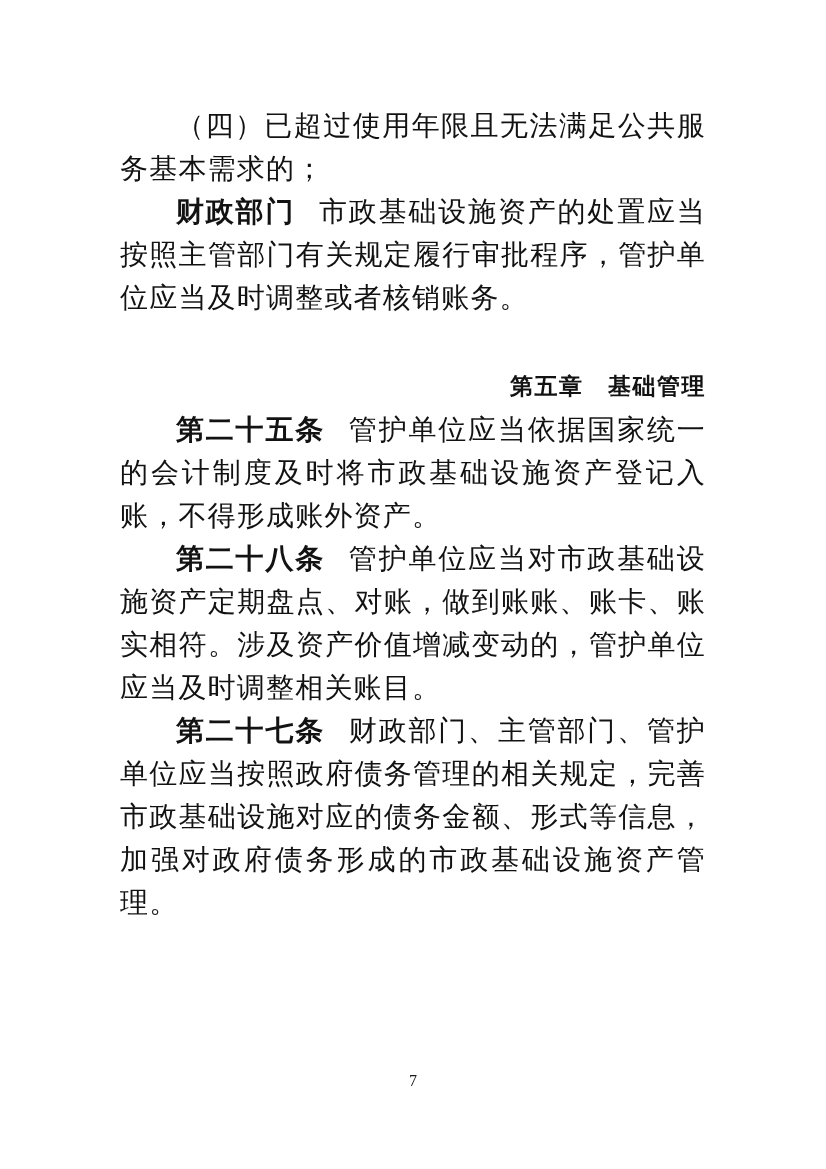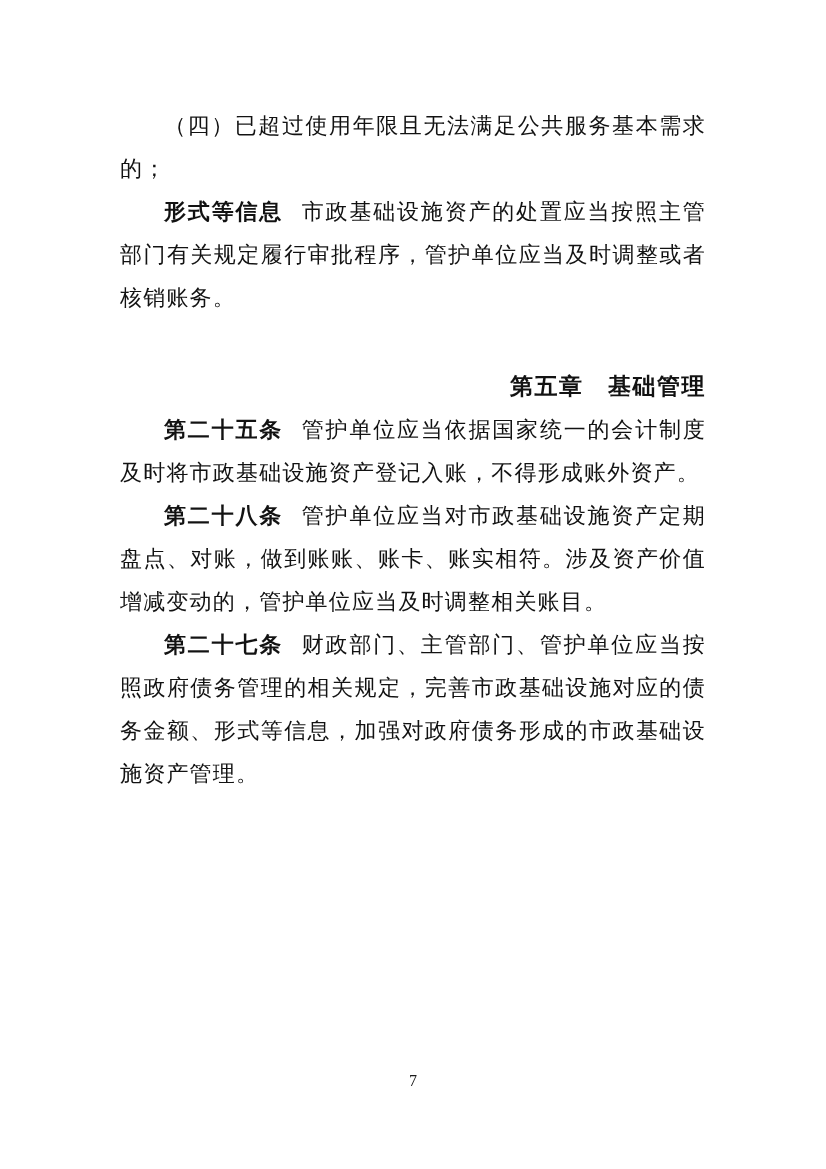--- a/index.html
+++ b/index.html
@@ -17,21 +17,21 @@
     overflow: hidden;
   }
   .content {
     position: absolute;
     left: 120px;
     top: 104px;
     width: 586px;
   }
   .para {
     margin: 0;
-    font-size: 22px;
+    font-size: 28px;
     line-height: 43px;
     letter-spacing: 1.2px;
     text-align: justify;
     text-justify: inter-ideograph;
     text-indent: 2em;
     word-break: break-all;
   }
   .para .term {
     font-weight: bold;
   }
@@ -59,21 +59,21 @@
 </style>
 </head>
 <body>
 
 <div class="page">
   <div class="content">
 
     <p class="para"><span class="term"></span><span>（四）已超过使用年限且无法满足公共服务基本需求的；</span></p>
 
 
-    <p class="para"><span class="term">形式等信息</span><span>市政基础设施资产的处置应当按照主管部门有关规定履行审批程序，管护单位应当及时调整或者核销账务。</span></p>
+    <p class="para"><span class="term">财政部门</span><span>市政基础设施资产的处置应当按照主管部门有关规定履行审批程序，管护单位应当及时调整或者核销账务。</span></p>
 
 
     <h2 class="chapter-heading">第五章　基础管理</h2>
 
     <p class="para"><span class="term">第二十五条</span><span>管护单位应当依据国家统一的会计制度及时将市政基础设施资产登记入账，不得形成账外资产。</span></p>
 
     <p class="para"><span class="term">第二十八条</span><span>管护单位应当对市政基础设施资产定期盘点、对账，做到账账、账卡、账实相符。涉及资产价值增减变动的，管护单位应当及时调整相关账目。</span></p>
 
     <p class="para"><span class="term">第二十七条</span><span>财政部门、主管部门、管护单位应当按照政府债务管理的相关规定，完善市政基础设施对应的债务金额、形式等信息，加强对政府债务形成的市政基础设施资产管理。</span></p>
 

